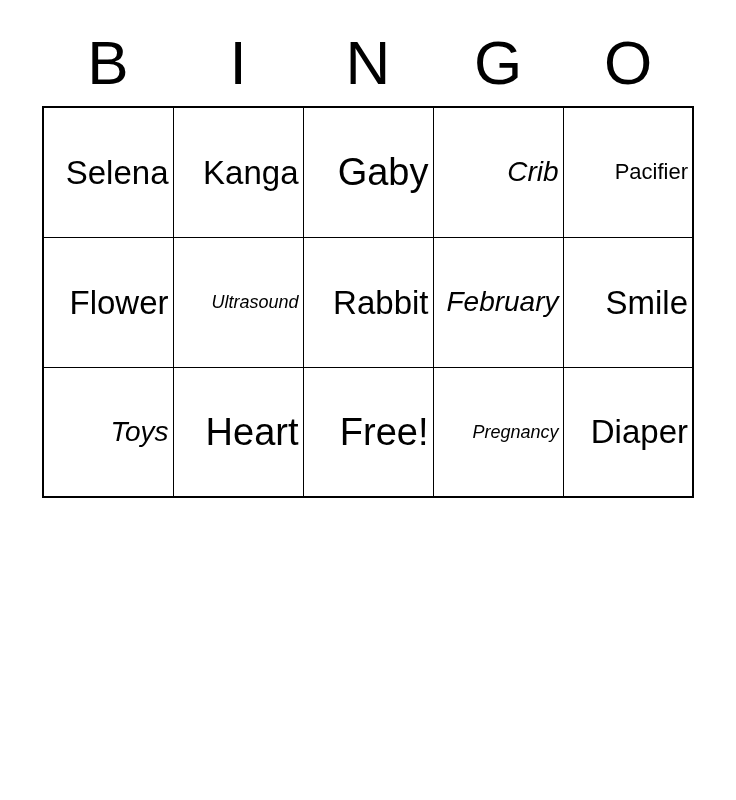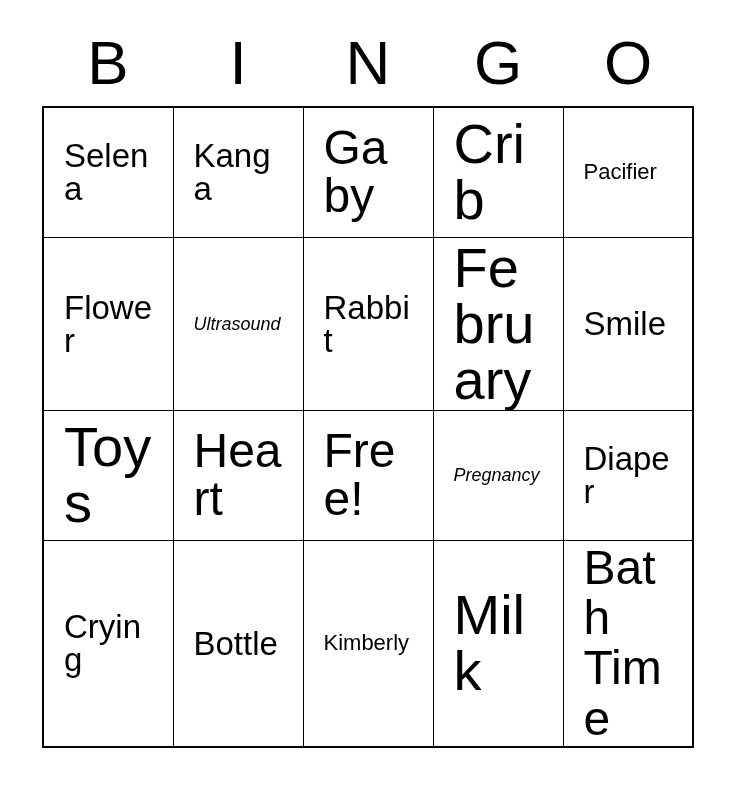--- a/index.html
+++ b/index.html
@@ -40,35 +40,35 @@
     width: 650px;
     margin: 6px auto 0 auto;
     border-collapse: collapse;
     border: 2px solid #000000;
     table-layout: fixed;
   }
   .grid td {
     border: 1px solid #000000;
     width: 130px;
     height: 130px;
-    text-align: left;
+    text-align: right;
     vertical-align: middle;
-    padding: 2px 20px;
+    padding: 2px 4px;
     box-sizing: border-box;
     overflow: hidden;
   }
   .cell-text {
     display: block;
     font-family: "Liberation Sans", sans-serif;
     line-height: 1.0;
     word-wrap: break-word;
   }
   
-  .sz-xl { font-size: 56px; }
-  .sz-lg { font-size: 48px; }
+  .sz-xl { font-size: 28px; font-style: italic; }
+  .sz-lg { font-size: 38px; }
   .sz-md { font-size: 33px; }
   .sz-sm { font-size: 22px; }
   .sz-xs { font-size: 18px; font-style: italic; }
   .two-line { line-height: 1.05; }
 </style>
 </head>
 <body>
 
 <div class="card">
 
@@ -126,33 +126,16 @@
         <td>
             <span class="cell-text sz-lg">Free!</span>
           </td>
         <td>
             <span class="cell-text sz-xs">Pregnancy</span>
           </td>
         <td>
             <span class="cell-text sz-md">Diaper</span>
           </td>
       </tr>
-      <tr>
-        <td>
-            <span class="cell-text sz-md">Crying</span>
-          </td>
-        <td>
-            <span class="cell-text sz-md">Bottle</span>
-          </td>
-        <td>
-            <span class="cell-text sz-sm">Kimberly</span>
-          </td>
-        <td>
-            <span class="cell-text sz-xl">Milk</span>
-          </td>
-        <td>
-            <span class="cell-text sz-lg two-line">Bath Time</span>
-          </td>
-      </tr>
     </tbody>
   </table>
 
 </div>
 
 </body></html>

